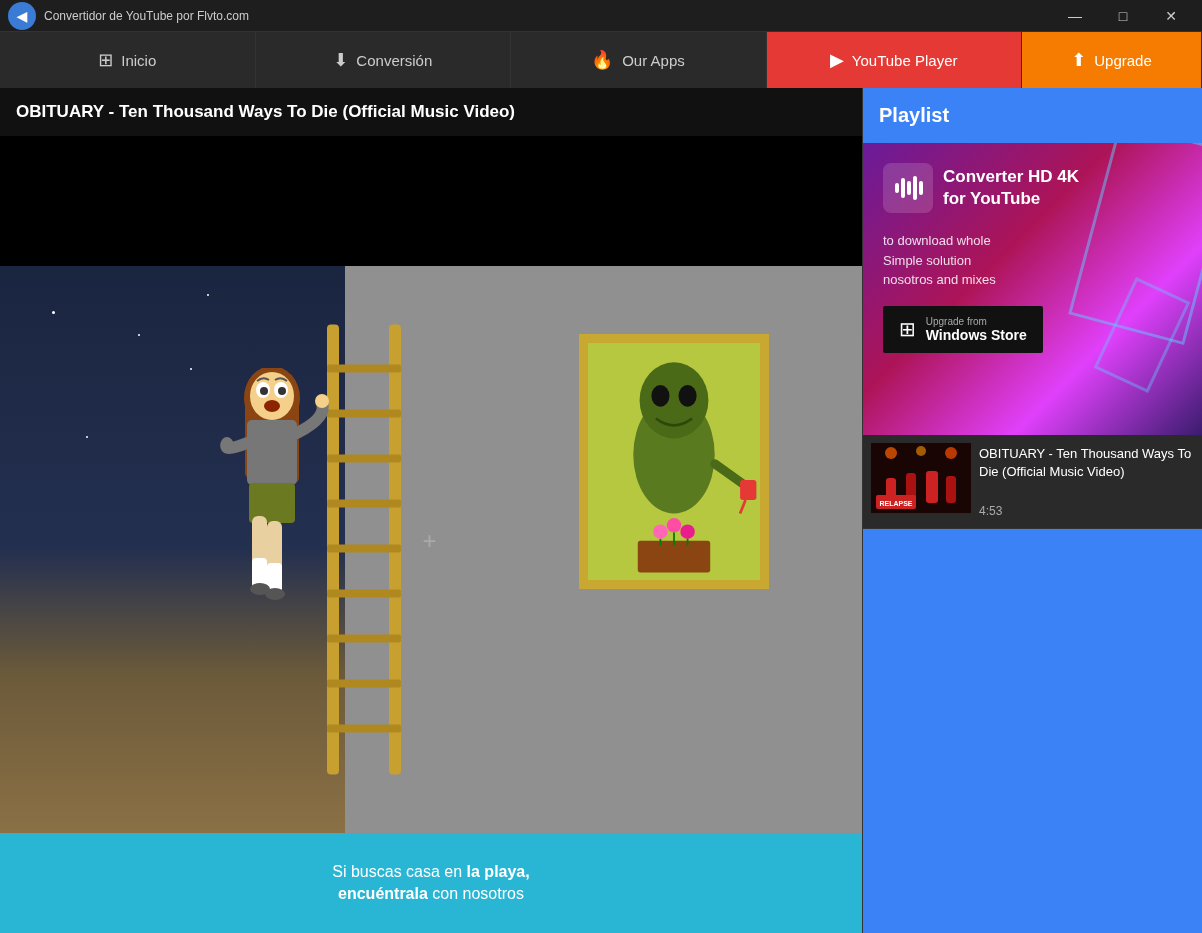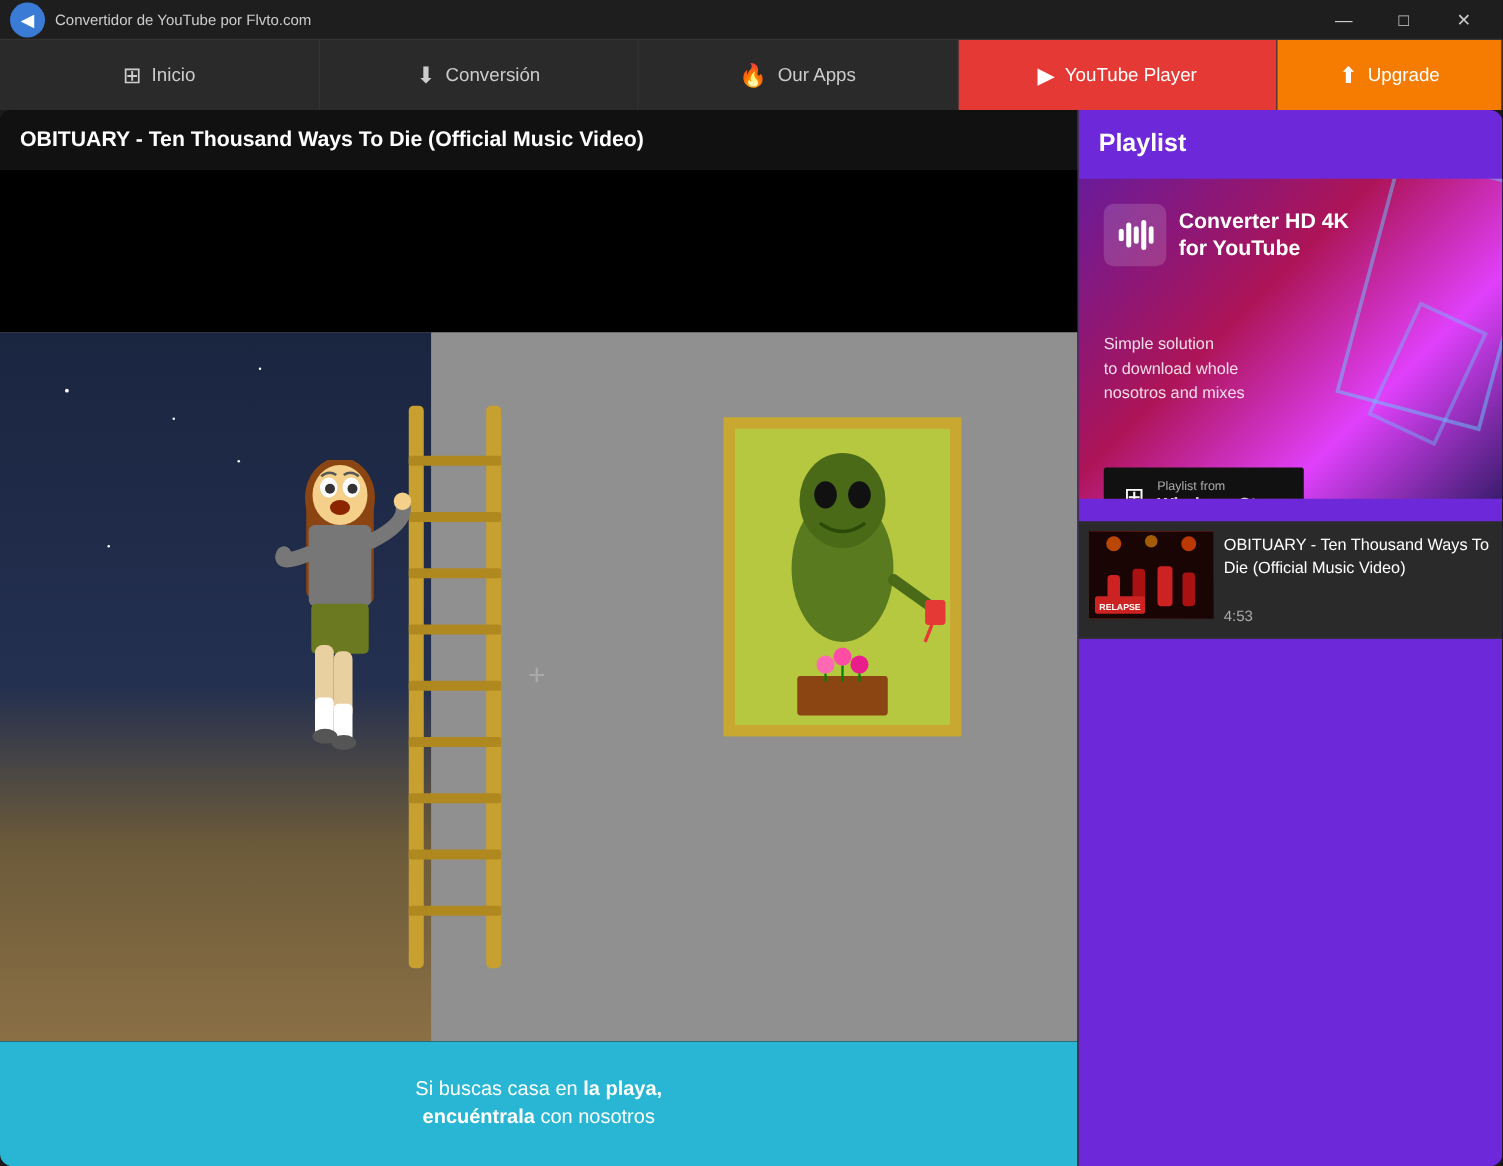--- a/index.html
+++ b/index.html
@@ -93,21 +93,20 @@
     }
     .nav-tab-icon {
       font-size: 18px;
     }
 
     
     .main-content {
       flex: 1;
       display: flex;
       overflow: hidden;
-      border-radius: 10px;
     }
 
     
     .video-area {
       flex: 1;
       display: flex;
       flex-direction: column;
       background: #000;
       overflow: hidden;
     }
@@ -143,44 +142,43 @@
       color: white;
       font-size: 16px;
       text-align: center;
       line-height: 1.4;
     }
     .banner-bold { font-weight: 900; }
 
     
     .sidebar {
       width: 340px;
-      background: #6d28d9;
+      background: #3b82f6;
       display: flex;
       flex-direction: column;
       flex-shrink: 0;
       border-left: 1px solid #333;
     }
     .sidebar-playlist-title {
       color: white;
       font-size: 20px;
       font-weight: 600;
       padding: 16px;
     }
     
     .sidebar-ad {
-      margin: 0 0 18px 0;
-      height: 256px;
+      margin: 0 0 0 0;
+      height: 292px;
       background: linear-gradient(135deg, #6a1b9a 0%, #ad1457 40%, #e040fb 70%, #3a1c6e 100%);
       position: relative;
       overflow: hidden;
       display: flex;
       flex-direction: column;
       padding: 20px;
       cursor: pointer;
-      gap: 34px;
     }
     .sidebar-ad-deco {
       position: absolute;
       right: -10px;
       top: -10px;
       width: 120px;
       height: 200px;
       border: 3px solid rgba(100,200,255,0.5);
       transform: rotate(15deg);
     }
@@ -481,28 +479,28 @@
             <rect x="20" y="3" width="4" height="24" rx="2" fill="white"></rect>
             <rect x="26" y="8" width="4" height="14" rx="2" fill="white"></rect>
           </svg>
         </div>
         <div class="ad-title">
           <div>Converter HD 4K</div>
           <div>for YouTube</div>
         </div>
       </div>
       <div class="ad-subtitle">
+        <div>to download whole</div>
         <div>Simple solution</div>
-        <div>to download whole</div>
         <div>nosotros and mixes</div>
       </div>
       <div class="ad-download-btn">
         <span class="windows-logo">⊞</span>
         <div class="download-text">
-          <span class="download-from">Playlist from</span>
+          <span class="download-from">Upgrade from</span>
           <span class="download-store">Windows Store</span>
         </div>
       </div>
     </div>
 
     <div class="playlist-item">
       <div class="playlist-thumb">
         <div class="playlist-thumb-img">
 
           <svg width="100" height="70" viewBox="0 0 100 70">

